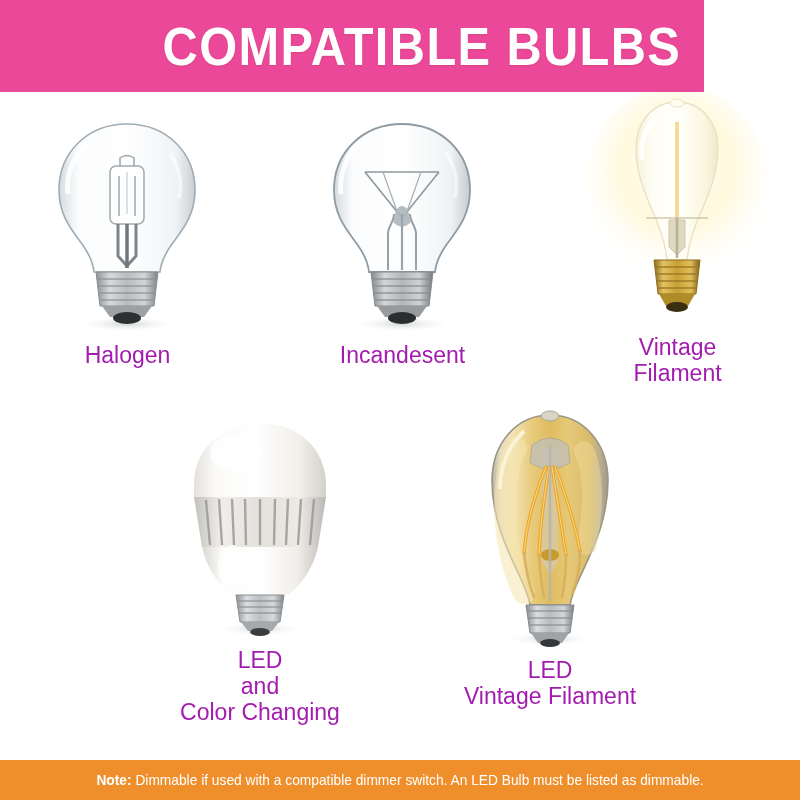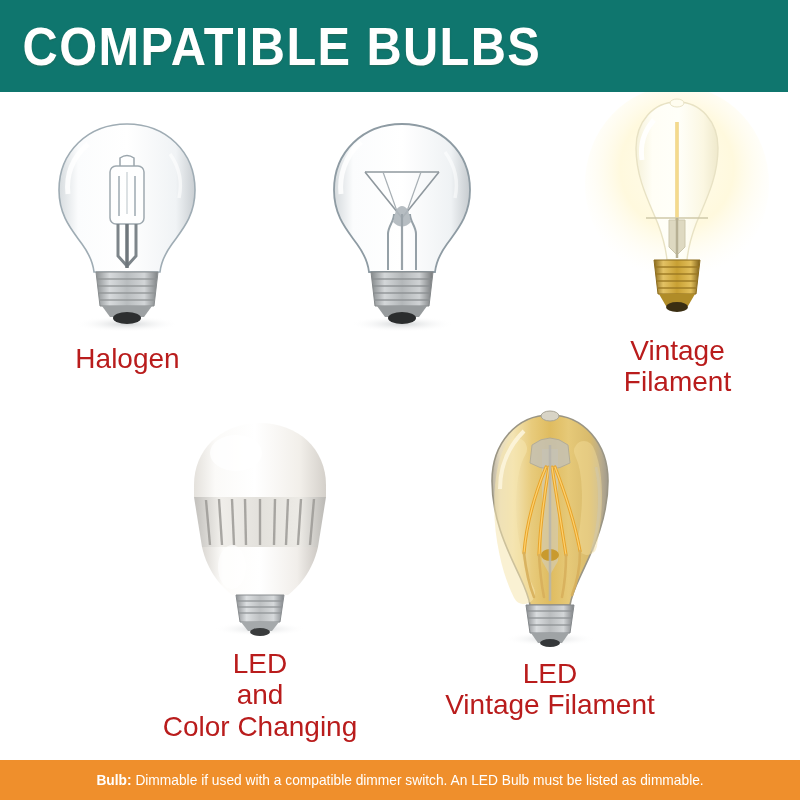--- a/index.html
+++ b/index.html
@@ -17,26 +17,26 @@
     height: 800px;
     background: #ffffff;
     overflow: hidden;
   }
 
   
   .header-banner {
     position: absolute;
     left: 0;
     top: 0;
-    width: 788px;
+    width: 704px;
     height: 92px;
-    background: #0f766e;
+    background: #ec4899;
     display: flex;
     align-items: center;
-    justify-content: flex-start;
+    justify-content: flex-end;
   }
   .header-title {
     color: #ffffff;
     font-family: "Liberation Sans Narrow", "Liberation Sans", sans-serif;
     font-size: 53px;
     font-weight: bold;
     letter-spacing: 1.5px;
     transform: scaleX(0.92);
     line-height: 1;
     white-space: nowrap;
@@ -70,22 +70,22 @@
   .bulb-cell {
     position: absolute;
     text-align: center;
   }
   .bulb-art {
     position: relative;
     margin: 0 auto;
   }
   .bulb-label {
     font-family: "Liberation Sans", sans-serif;
-    font-size: 28px;
-    color: #b91c1c;
+    font-size: 23px;
+    color: #a21caf;
     line-height: 1.12;
     white-space: pre-line;
     margin-top: 8px;
   }
 
   
   #cell-halogen   { left: 20px;  top: 110px; width: 215px; }
   #cell-incand    { left: 295px; top: 110px; width: 215px; }
   #cell-vintage   { left: 570px; top: 92px; width: 215px; }
   #cell-led       { left: 140px; top: 415px; width: 240px; }
@@ -210,20 +210,21 @@
         <g stroke="#8a8e90" stroke-width="1.5" opacity="0.85">
           <line x1="77" y1="169" x2="137" y2="169"></line>
           <line x1="78" y1="176" x2="136" y2="176"></line>
           <line x1="79" y1="183" x2="135" y2="183"></line>
           <line x1="80" y1="190" x2="134" y2="190"></line>
         </g>
         <path d="M82 196 L132 196 L124 207 L90 207 Z" fill="#979b9d"></path>
         <ellipse cx="107" cy="208" rx="14" ry="6" fill="#2b2d2e"></ellipse>
       </svg>
     </div>
+    <div class="bulb-label">Incandesent</div>
   </div>
 
   <div class="bulb-cell" id="cell-vintage">
     <div class="bulb-art">
       <svg width="215" height="235" viewBox="0 0 215 235">
         <defs>
           <radialGradient id="vintGlow" cx="0.5" cy="0.42" r="0.56">
             <stop offset="0%" stop-color="#fffdf0" stop-opacity="1"></stop>
             <stop offset="55%" stop-color="#fff8d8" stop-opacity="0.85"></stop>
             <stop offset="100%" stop-color="#fffdf2" stop-opacity="0"></stop>
@@ -456,17 +457,17 @@
         <path d="M111 228 L149 228 L142 238 L118 238 Z" fill="#9fa3a5"></path>
         <ellipse cx="130" cy="238" rx="10" ry="4" fill="#35383a"></ellipse>
       </svg>
     </div>
     <div class="bulb-label">LED
 Vintage Filament</div>
   </div>
 
   <div class="footer-banner">
     <div class="footer-text">
-      <span class="note-lead">Bulb:</span><span> Dimmable if used with a compatible dimmer switch.  An LED Bulb must be listed as dimmable.</span>
+      <span class="note-lead">Note:</span><span> Dimmable if used with a compatible dimmer switch.  An LED Bulb must be listed as dimmable.</span>
     </div>
   </div>
 
 </div>
 
 </body></html>

